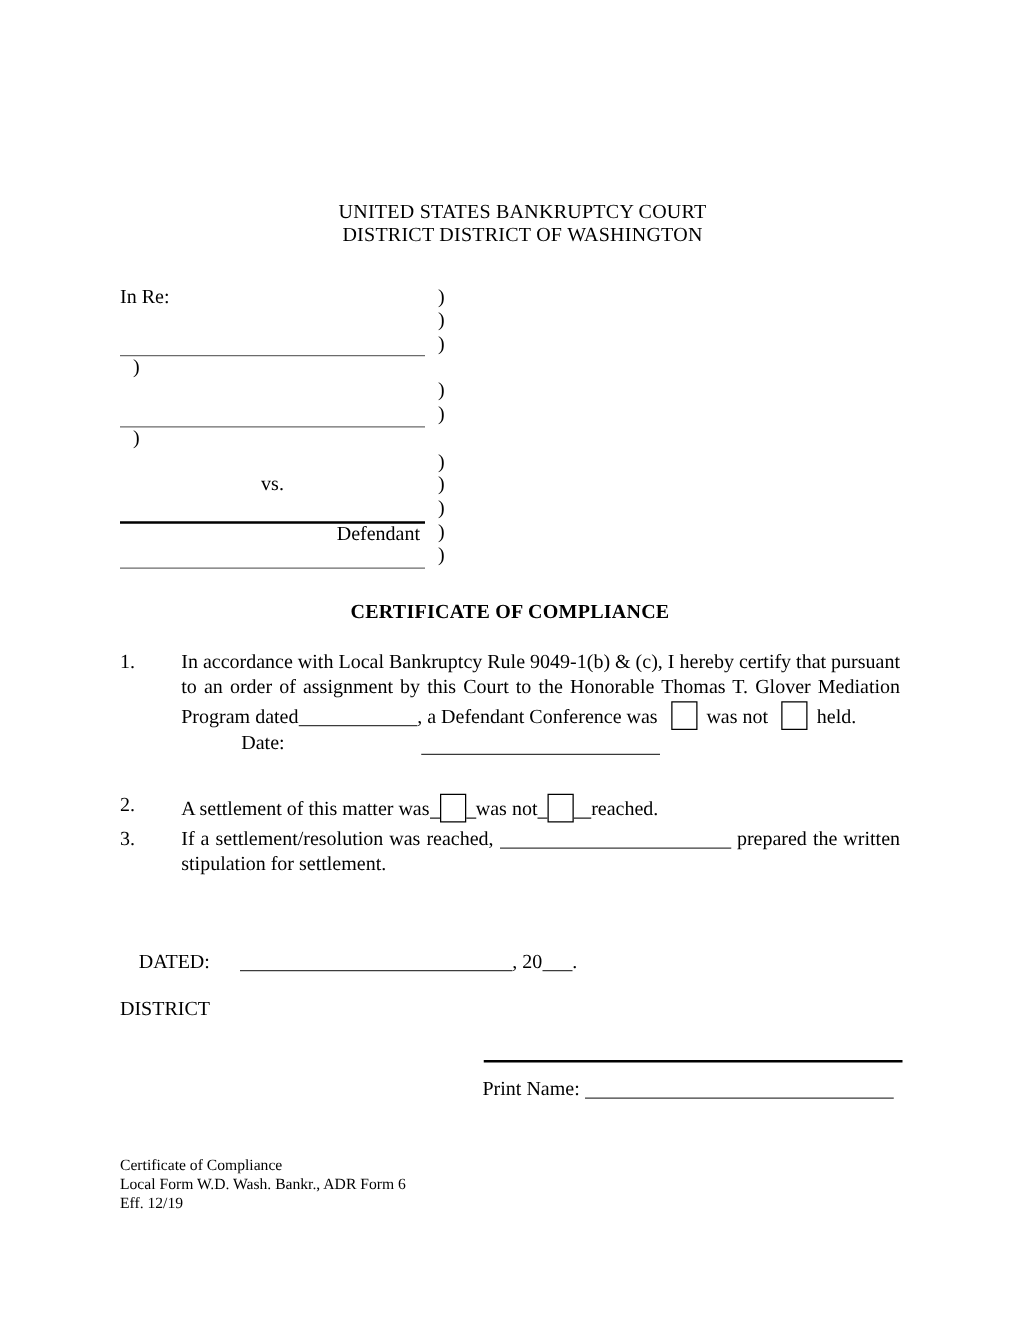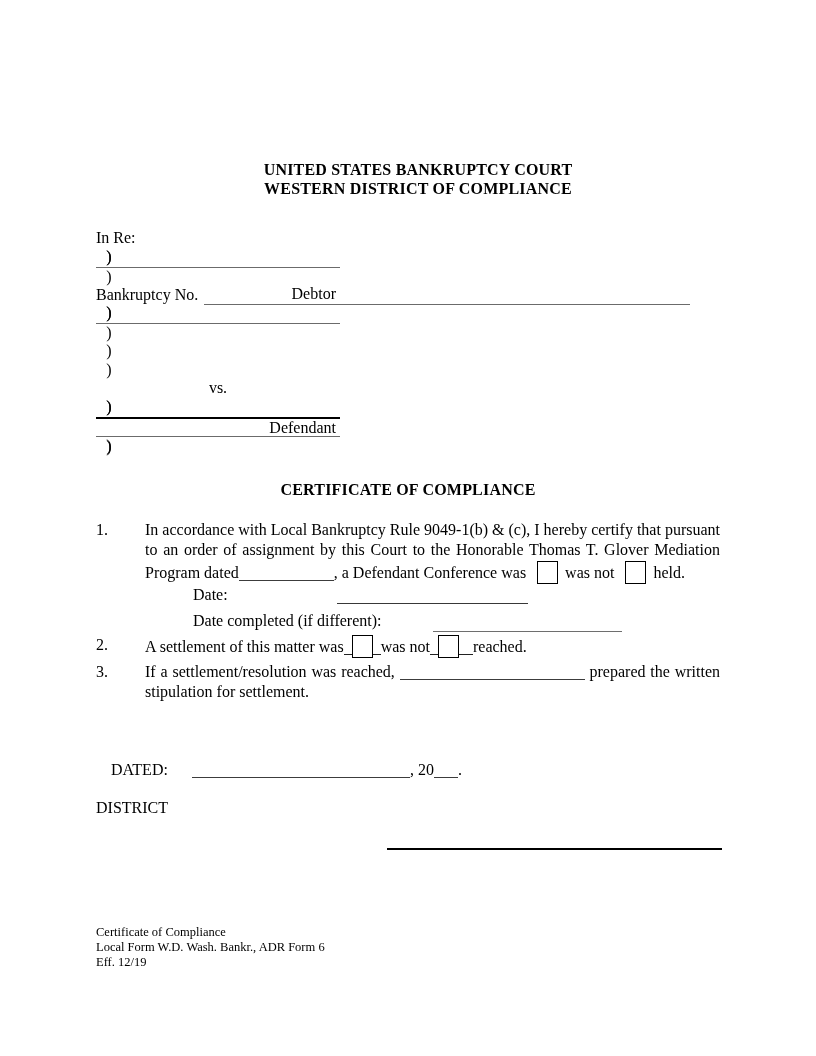--- a/index.html
+++ b/index.html
@@ -10,27 +10,27 @@
     margin:0 auto;
     background:#ffffff;
     color:#000;
     font-family:"Liberation Serif", serif;
     font-size:16px;
     overflow:hidden;
   }
   
   .court-header {
     position:absolute; top:161px; left:0; right:0;
-    text-align:center; font-weight:bold; line-height:18.5px;
+    text-align:center; font-weight:normal; line-height:18.5px;
     letter-spacing:.2px;
     margin-left:20px;
   }
   
   .caption { position:absolute; top:229px; left:96px; width:624px; }
-  .cap-row { display:flex; height:18.8px; line-height:18.8px;flex-direction:column; }
+  .cap-row { display:flex; height:18.8px; line-height:18.8px; }
   .cap-left  { width:244px; position:relative; }
   .cap-left.ul   { border-bottom:1px solid #6b6b6b; }
   .cap-left.right { text-align:right; padding-right:4px; }
   .cap-left.center { text-align:center; }
   .cap-left.thick-top { border-top:2.5px solid #000;font-family:Liberation Serif, serif; }
   .cap-paren { width:26px; text-align:center; }
   .cap-right { flex:1; display:flex; padding-right:30px; }
   .cap-right .lbl { white-space:nowrap; margin-right:6px; }
   .cap-line  { flex:1; align-self:stretch; border-bottom:1px solid #6b6b6b; }
   
@@ -74,44 +74,39 @@
   
   .form-footer { position:absolute; left:96px; top:925px; font-size:12.5px; line-height:15.2px; }
 </style>
 </head>
 <body>
 
 <div class="page">
 
   <div class="court-header">
     <div>UNITED STATES BANKRUPTCY COURT</div>
-    <div>WESTERN DISTRICT OF COMPLIANCE</div>
+    <div>DISTRICT DISTRICT OF WASHINGTON</div>
   </div>
 
   <div class="caption">
     <div class="cap-row">
       <div class="cap-left">In Re:</div>
       <div class="cap-paren">)</div>
       <div class="cap-right"></div>
     </div>
     <div class="cap-row">
       <div class="cap-left"></div>
       <div class="cap-paren">)</div>
       <div class="cap-right"></div>
     </div>
     <div class="cap-row">
       <div class="cap-left ul"></div>
       <div class="cap-paren">)</div>
-      <div class="cap-right">
-        <span class="lbl">Bankruptcy No.</span>
-        <span class="cap-line"></span>
-      </div>
     </div>
     <div class="cap-row">
-      <div class="cap-left right">Debtor</div>
       <div class="cap-paren">)</div>
       <div class="cap-right"></div>
     </div>
     <div class="cap-row">
       <div class="cap-left"></div>
       <div class="cap-paren">)</div>
       <div class="cap-right"></div>
     </div>
     <div class="cap-row">
       <div class="cap-left ul"></div>
@@ -155,41 +150,38 @@
     <div class="body"><span>In accordance with Local Bankruptcy Rule 9049-1(b) &amp; (c), I hereby certify that pursuant to an order of assignment by this Court to the Honorable Thomas T. Glover Mediation Program dated</span><span class="blank w95"></span><span>, a Defendant Conference was</span>
       <span class="checkbox cb-sp"></span><span>was not</span>
       <span class="checkbox cb-sp"></span><span>held.</span>
     </div>
   </div>
 
   <div class="date-row" style="top:585px;">
     <span class="lbl">Date:</span>
     <span class="line line-a"></span>
   </div>
-  <div class="date-row" style="top:611px;">
-    <span class="lbl">Date completed (if different):</span>
-    <span class="line line-b"></span>
-  </div>
 
   <div class="item" style="top:635px;">
     <div class="num">2.</div>
     <div class="body"><span>A settlement of this matter was</span><span class="seg s8"></span><span class="checkbox"></span><span class="seg s8"></span><span>was not</span><span class="seg s8"></span><span class="checkbox"></span><span class="seg s14"></span><span>reached.</span></div>
   </div>
 
   <div class="item" style="top:662px;">
     <div class="num">3.</div>
     <div class="body"><span>If a settlement/resolution was reached,</span> <span class="blank w185"></span> <span>prepared the written stipulation for settlement.</span></div>
   </div>
 
   <div class="dated-row"><span>DATED:</span>&nbsp;&nbsp;&nbsp;&nbsp;&nbsp;&nbsp;<span class="blank w218"></span><span>, 20</span><span class="blank w24"></span><span>.</span></div>
 
   <div class="mediator">DISTRICT</div>
 
   <div class="sig-line"></div>
 
+  <div class="print-row"><span>Print Name:</span> <span class="blank w247"></span></div>
 
   <div class="form-footer">
     <div>Certificate of Compliance</div>
     <div>Local Form W.D. Wash. Bankr., ADR Form 6</div>
     <div>Eff. 12/19</div>
   </div>
 
 </div>
 
 </body></html>

